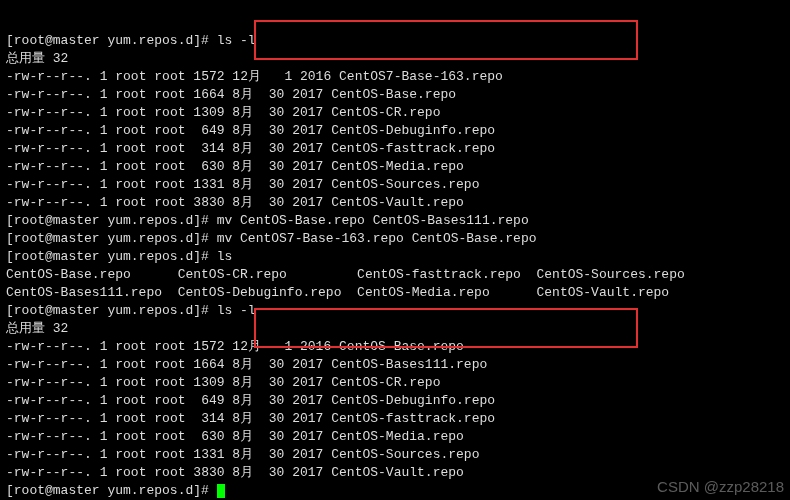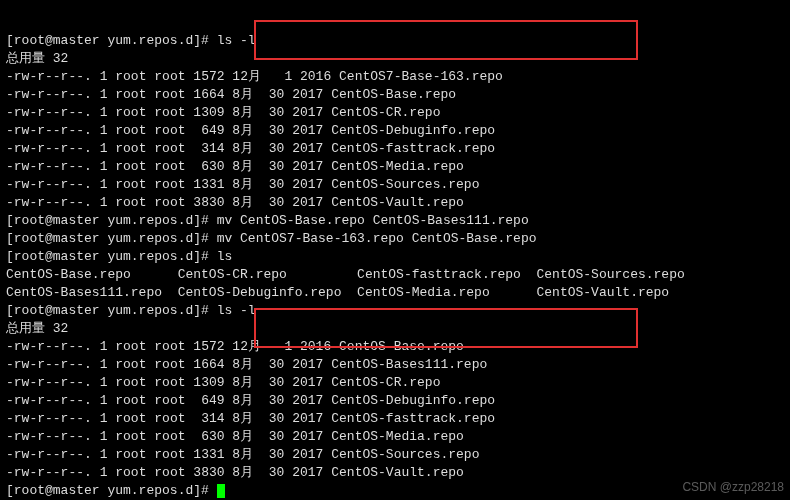--- a/index.html
+++ b/index.html
@@ -30,21 +30,21 @@
     display: inline-block;
     width: 8px;
     height: 14px;
     background: #00ff00;
     vertical-align: middle;
   }
   .watermark {
     position: absolute;
     right: 6px;
     bottom: 4px;
-    font-size: 12px;
+    font-size: 15px;
     color: rgba(200,200,200,0.45);
     font-family: Arial, sans-serif;
   }
 </style>
 </head>
 <body>
 
 <div class="terminal">
 <span>[root@master yum.repos.d]# </span><span>ls -l</span>
 <span>总用量 32</span>

